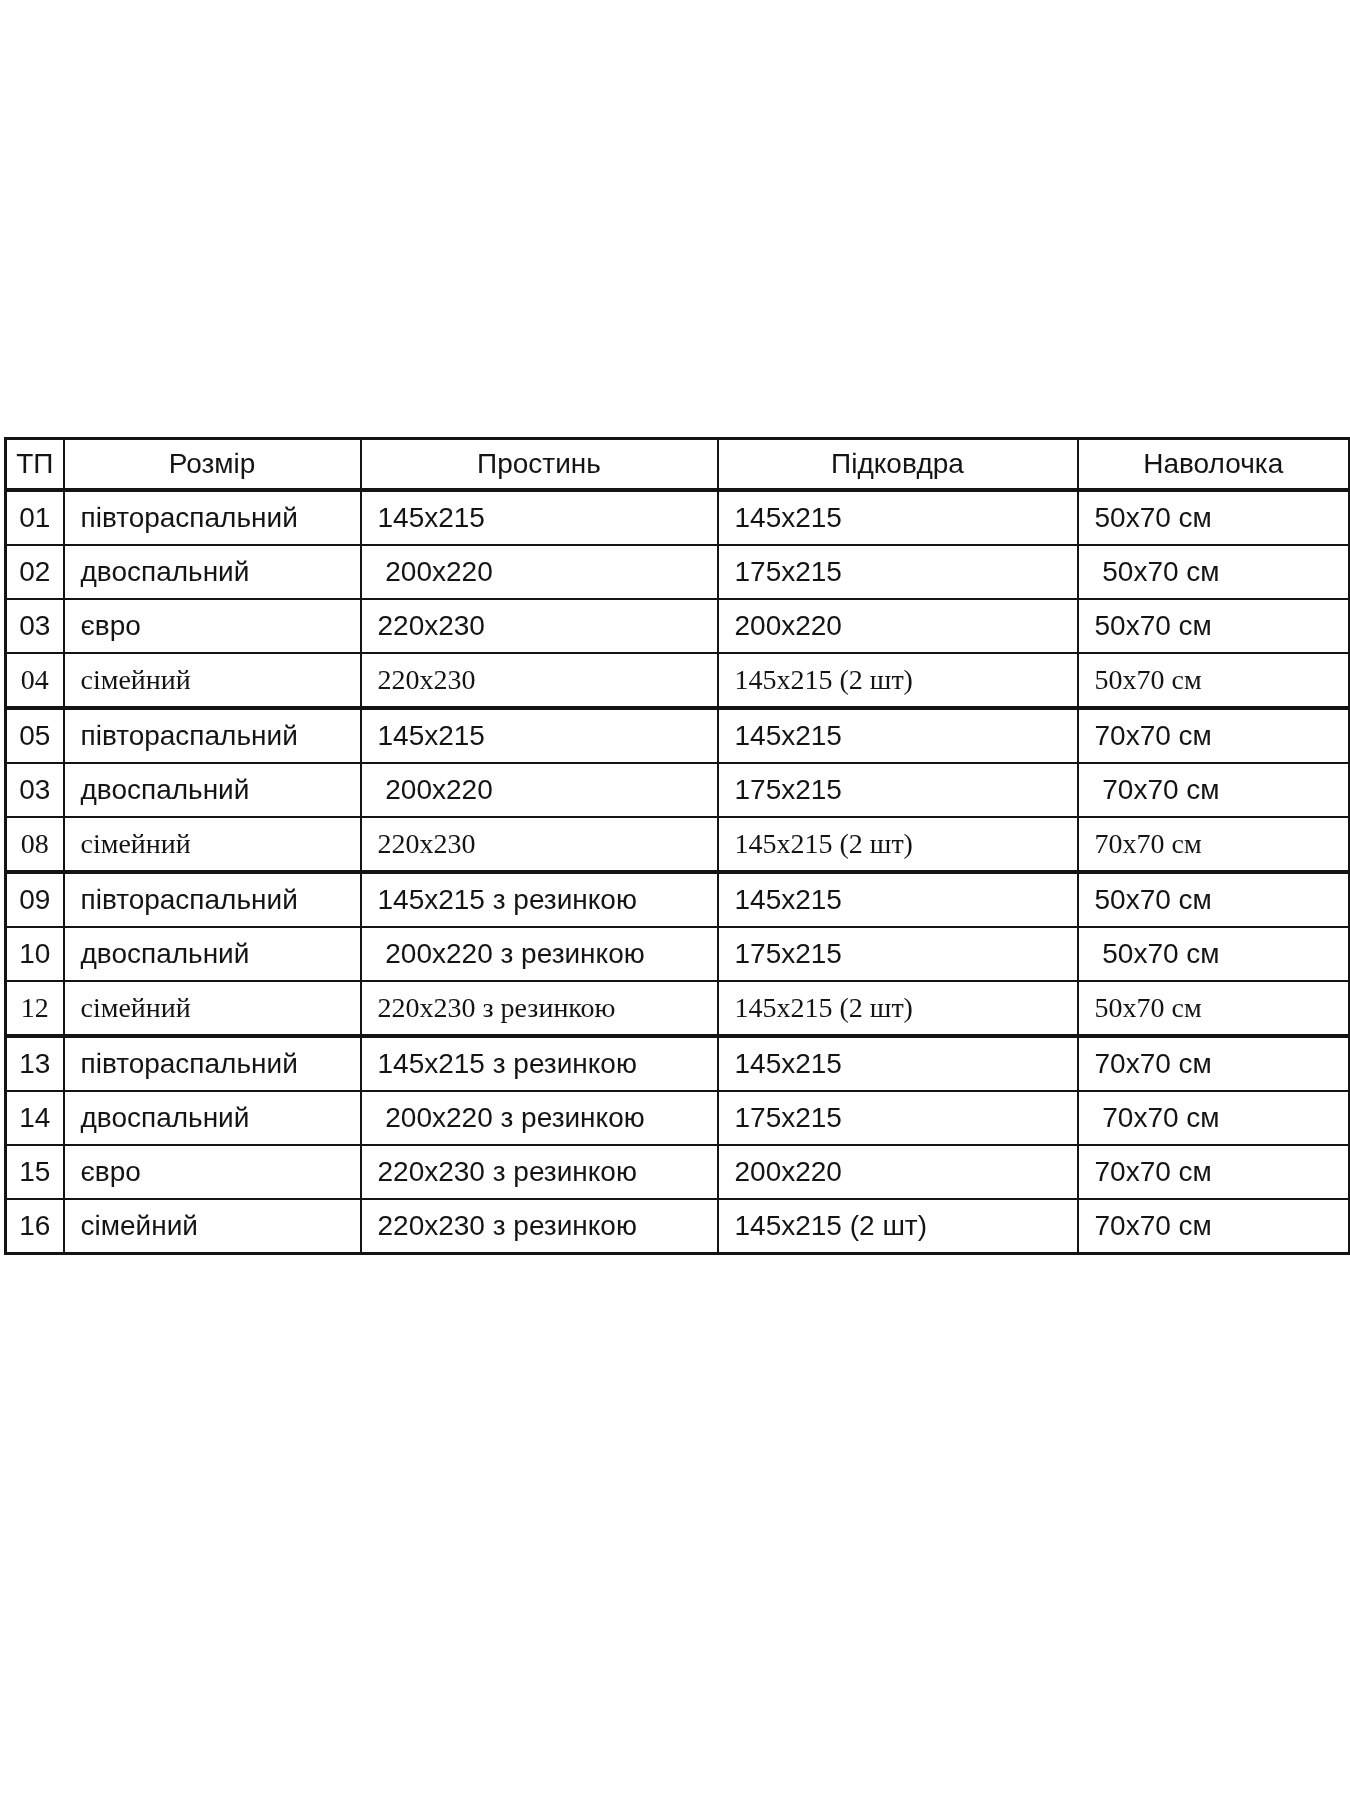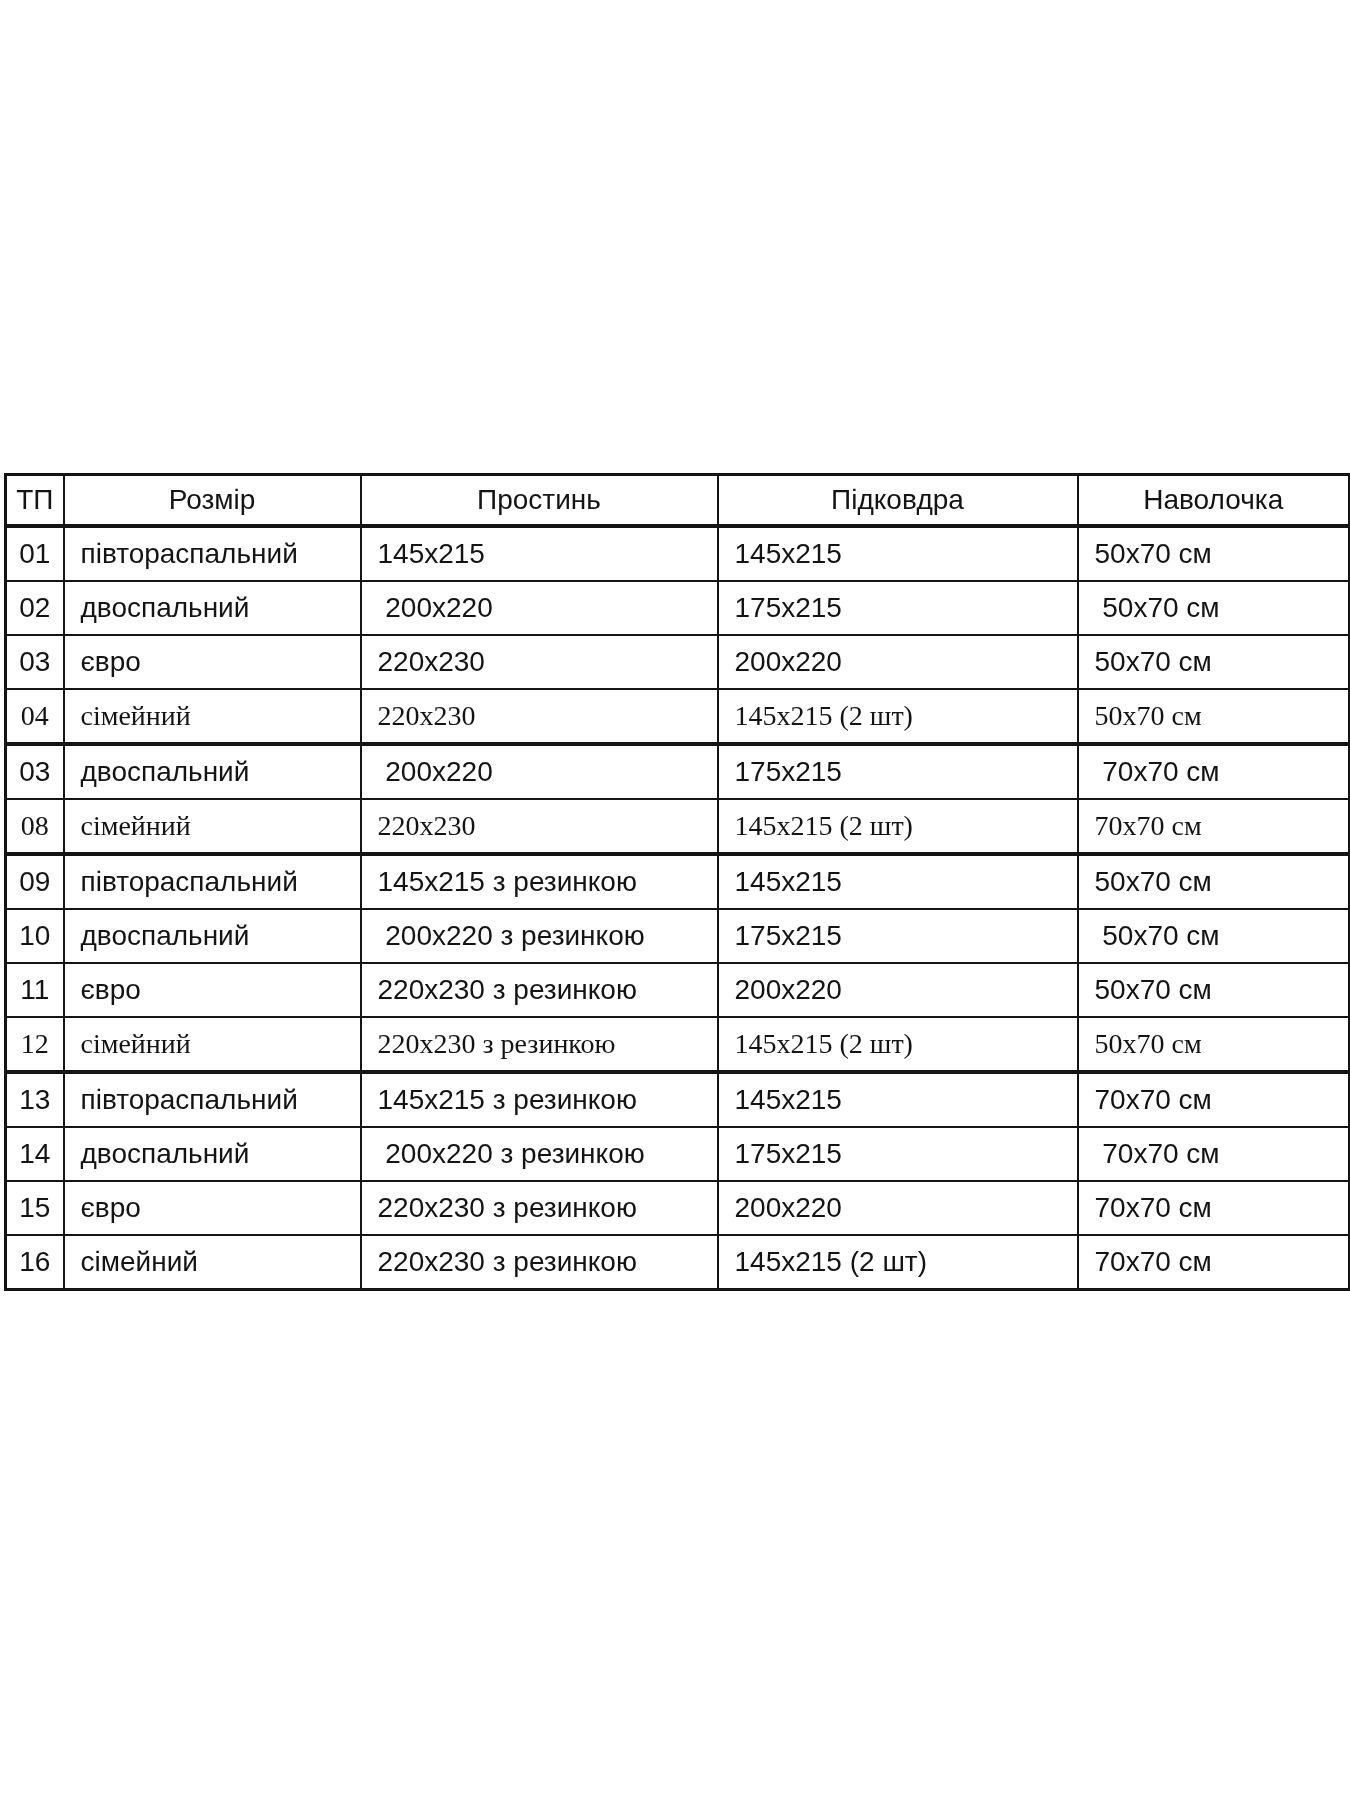--- a/index.html
+++ b/index.html
@@ -16,21 +16,20 @@
   }
   .size-table {
     position: absolute;
     left: 4px;
     top: 437px;
     width: 1344px;
     border-collapse: collapse;
     table-layout: fixed;
     font-size: 28px;
     color: #141414;
-    margin-top: 36px;
   }
   .size-table th,
   .size-table td {
     border: 2px solid #141414;
     height: 52px;
     padding: 0;
     font-weight: 400;
     white-space: pre;
     overflow: hidden;
     vertical-align: middle;
@@ -100,20 +99,27 @@
         <td>50х70 см</td>
       </tr>
       <tr class="group-end">
         <td>04</td>
         <td>сімейний</td>
         <td>220х230</td>
         <td>145х215 (2 шт)</td>
         <td>50х70 см</td>
       </tr>
       <tr>
+        <td>05</td>
+        <td>півтораспальний</td>
+        <td>145х215</td>
+        <td>145х215</td>
+        <td>70х70 см</td>
+      </tr>
+      <tr>
         <td>03</td>
         <td>двоспальний</td>
         <td> 200х220</td>
         <td>175х215</td>
         <td> 70х70 см</td>
       </tr>
       <tr class="group-end">
         <td>08</td>
         <td>сімейний</td>
         <td>220х230</td>
@@ -126,27 +132,20 @@
         <td>145х215 з резинкою</td>
         <td>145х215</td>
         <td>50х70 см</td>
       </tr>
       <tr>
         <td>10</td>
         <td>двоспальний</td>
         <td> 200х220 з резинкою</td>
         <td>175х215</td>
         <td> 50х70 см</td>
-      </tr>
-      <tr>
-        <td>11</td>
-        <td>євро</td>
-        <td>220х230 з резинкою</td>
-        <td>200х220</td>
-        <td>50х70 см</td>
       </tr>
       <tr class="group-end">
         <td>12</td>
         <td>сімейний</td>
         <td>220х230 з резинкою</td>
         <td>145х215 (2 шт)</td>
         <td>50х70 см</td>
       </tr>
       <tr>
         <td>13</td>

